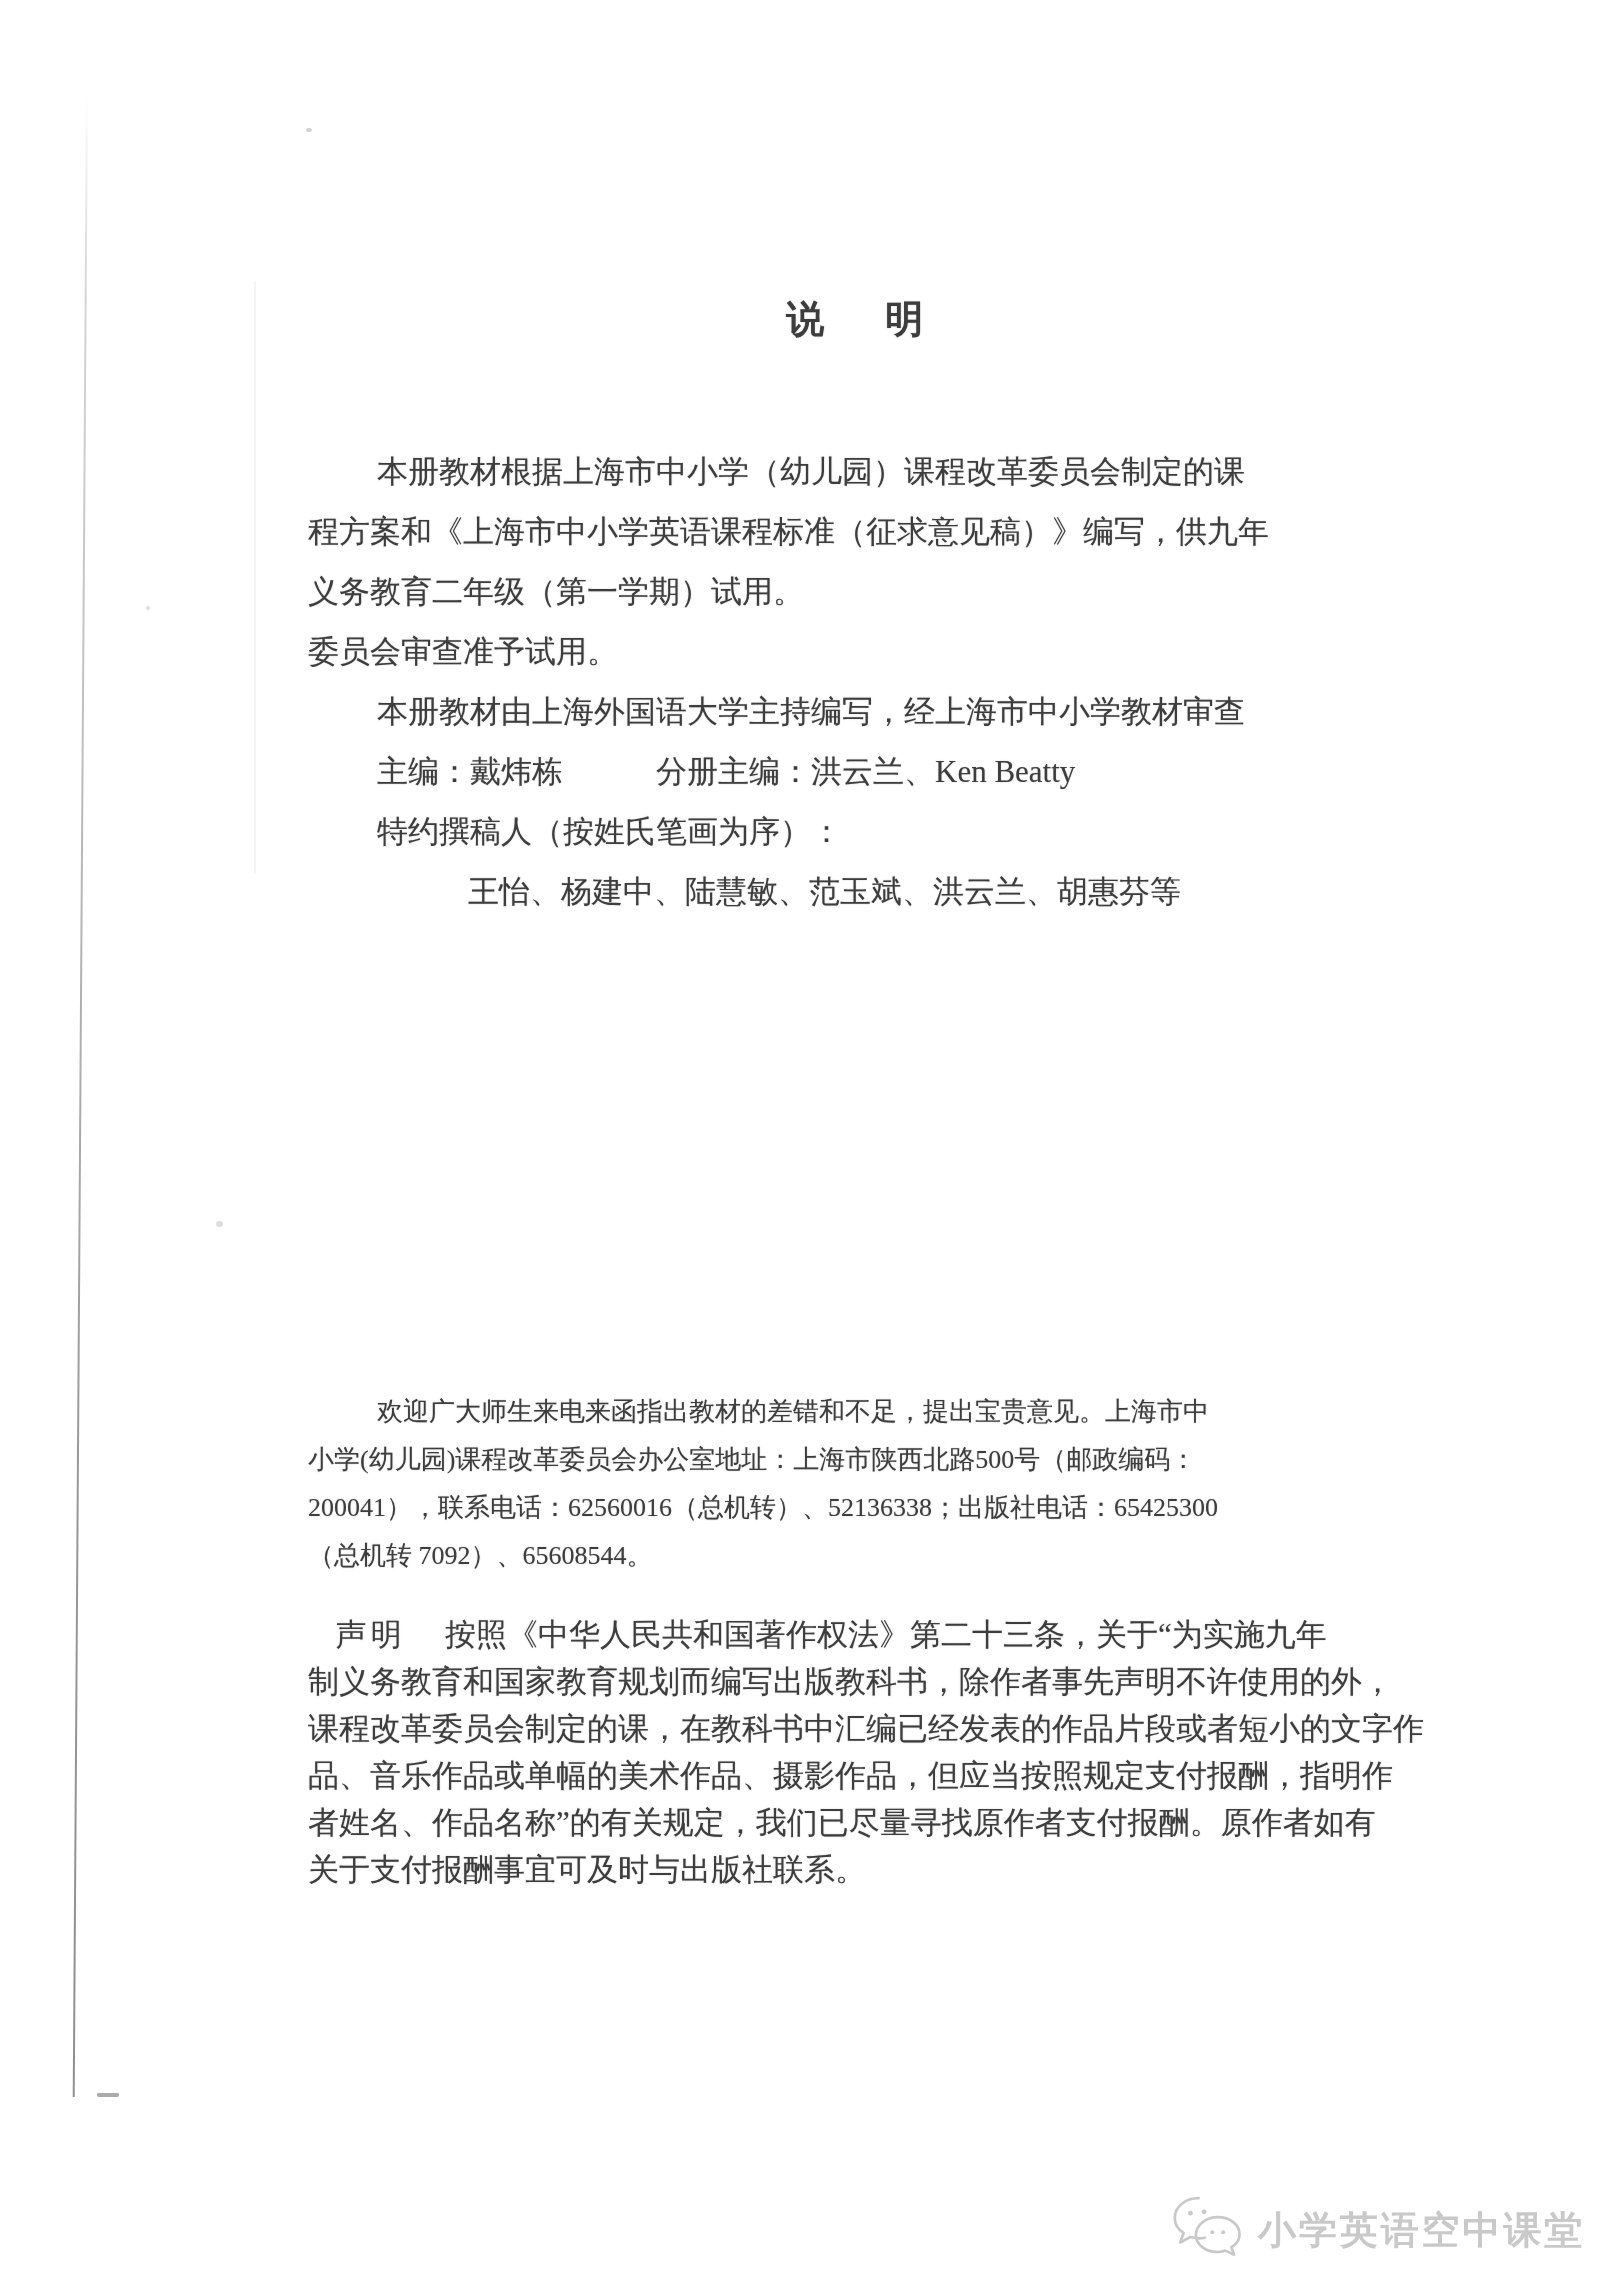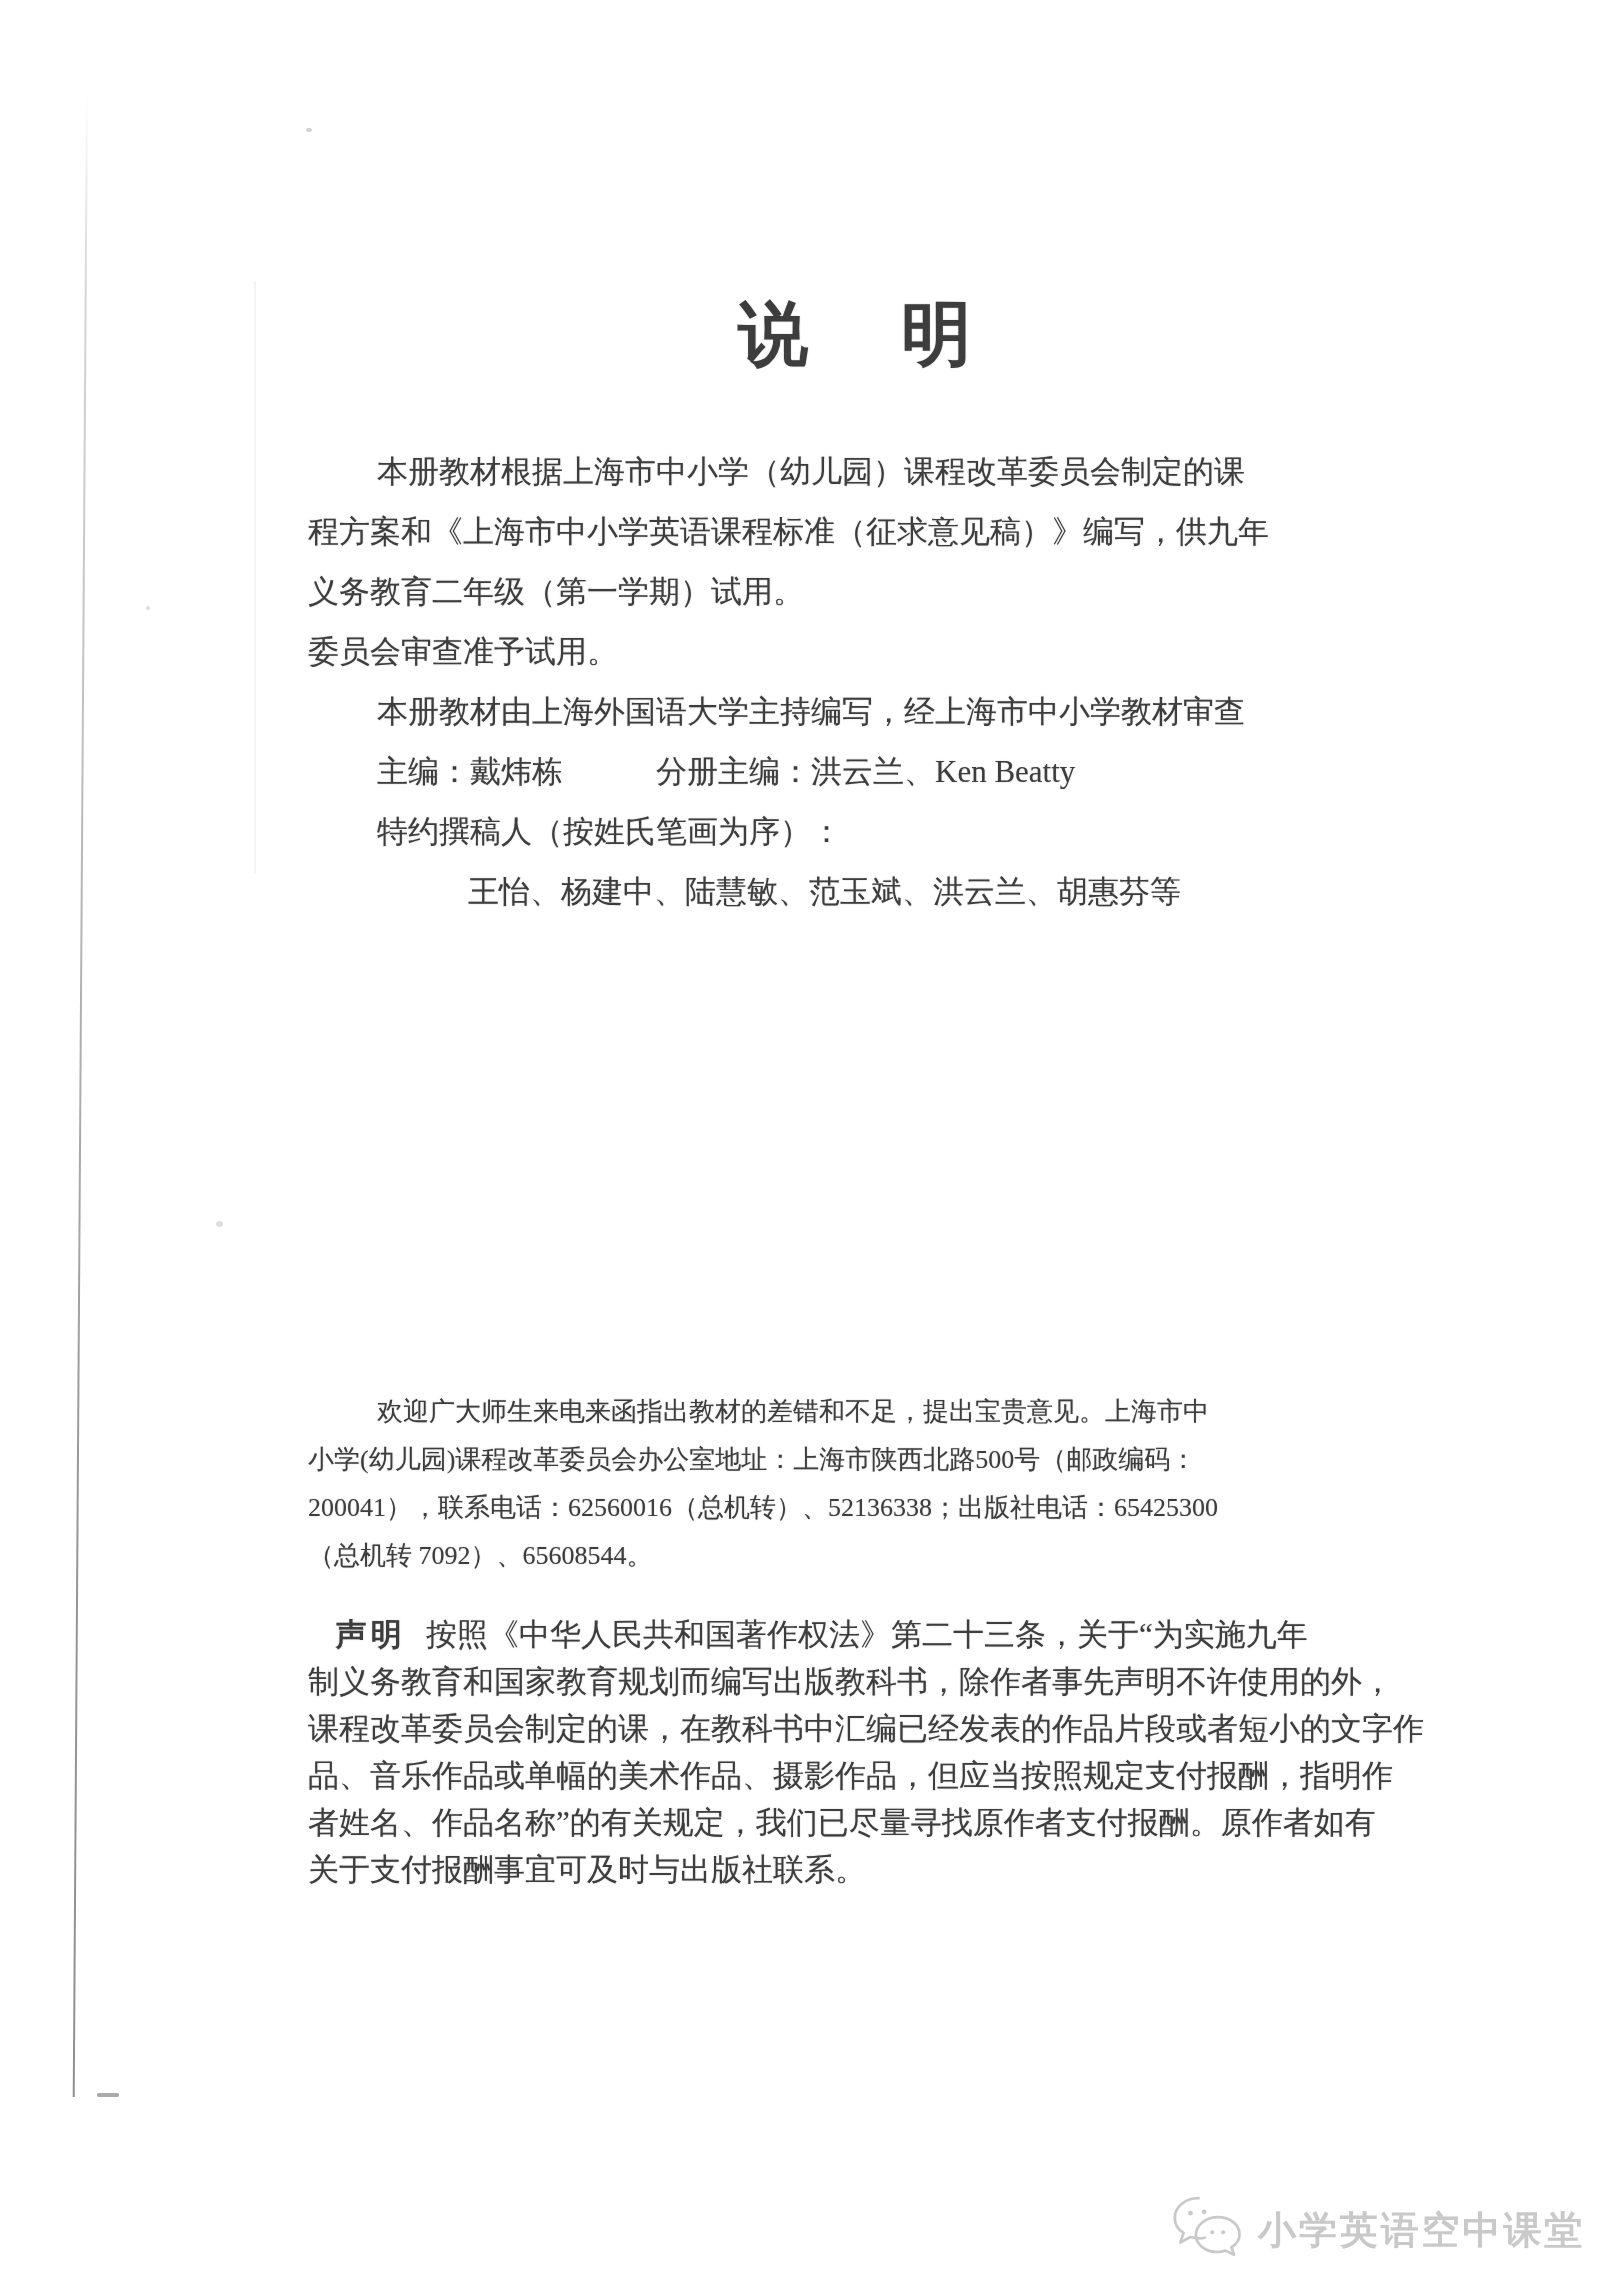--- a/index.html
+++ b/index.html
@@ -8,36 +8,36 @@
     width:1624px;height:2295px;
     background:#ffffff;
     overflow:hidden;
     font-family:"Liberation Serif","DejaVu Serif",serif;
     color:#3d3d3d;
   }
   .soft{ text-shadow:0 0 1.4px rgba(70,70,70,.4); }
 
   .doc-title{
     position:absolute; top:300px; left:303px; width:1115px;
-    text-align:center; font-size:70px; font-weight:700;
+    text-align:center; font-size:38px; font-weight:700;
     letter-spacing:11.5px; line-height:1;
   }
 
   .block{ position:absolute; left:308px; width:1169px; }
   .block .line{ white-space:nowrap; }
 
   .intro{ top:442px; font-size:31px; line-height:60px; }
   .contact{ top:1388px; font-size:26px; line-height:48px; }
   .statement{ top:1611px; font-size:31px; line-height:47px; }
 
   .ind-2{ padding-left:69px; }   
   .ind-5{ padding-left:160px; }  
   .ind-1{ padding-left:27.4px; }   
 
-  .stmt-label{ font-weight:700; letter-spacing:4.3px; margin-right:20px; }
+  .stmt-label{ font-weight:400; letter-spacing:4.3px; margin-right:39px; }
 
   
   .edge-line{
     position:absolute; left:86px; top:94px; width:2.2px; height:2003px;
     background:linear-gradient(to bottom,
       rgba(150,150,150,0), rgba(150,150,150,.4) 10%,
       rgba(125,125,125,.8) 70%, #8f8f8f);
     transform:rotate(.38deg); transform-origin:top center;
   }
   .edge-foot{

